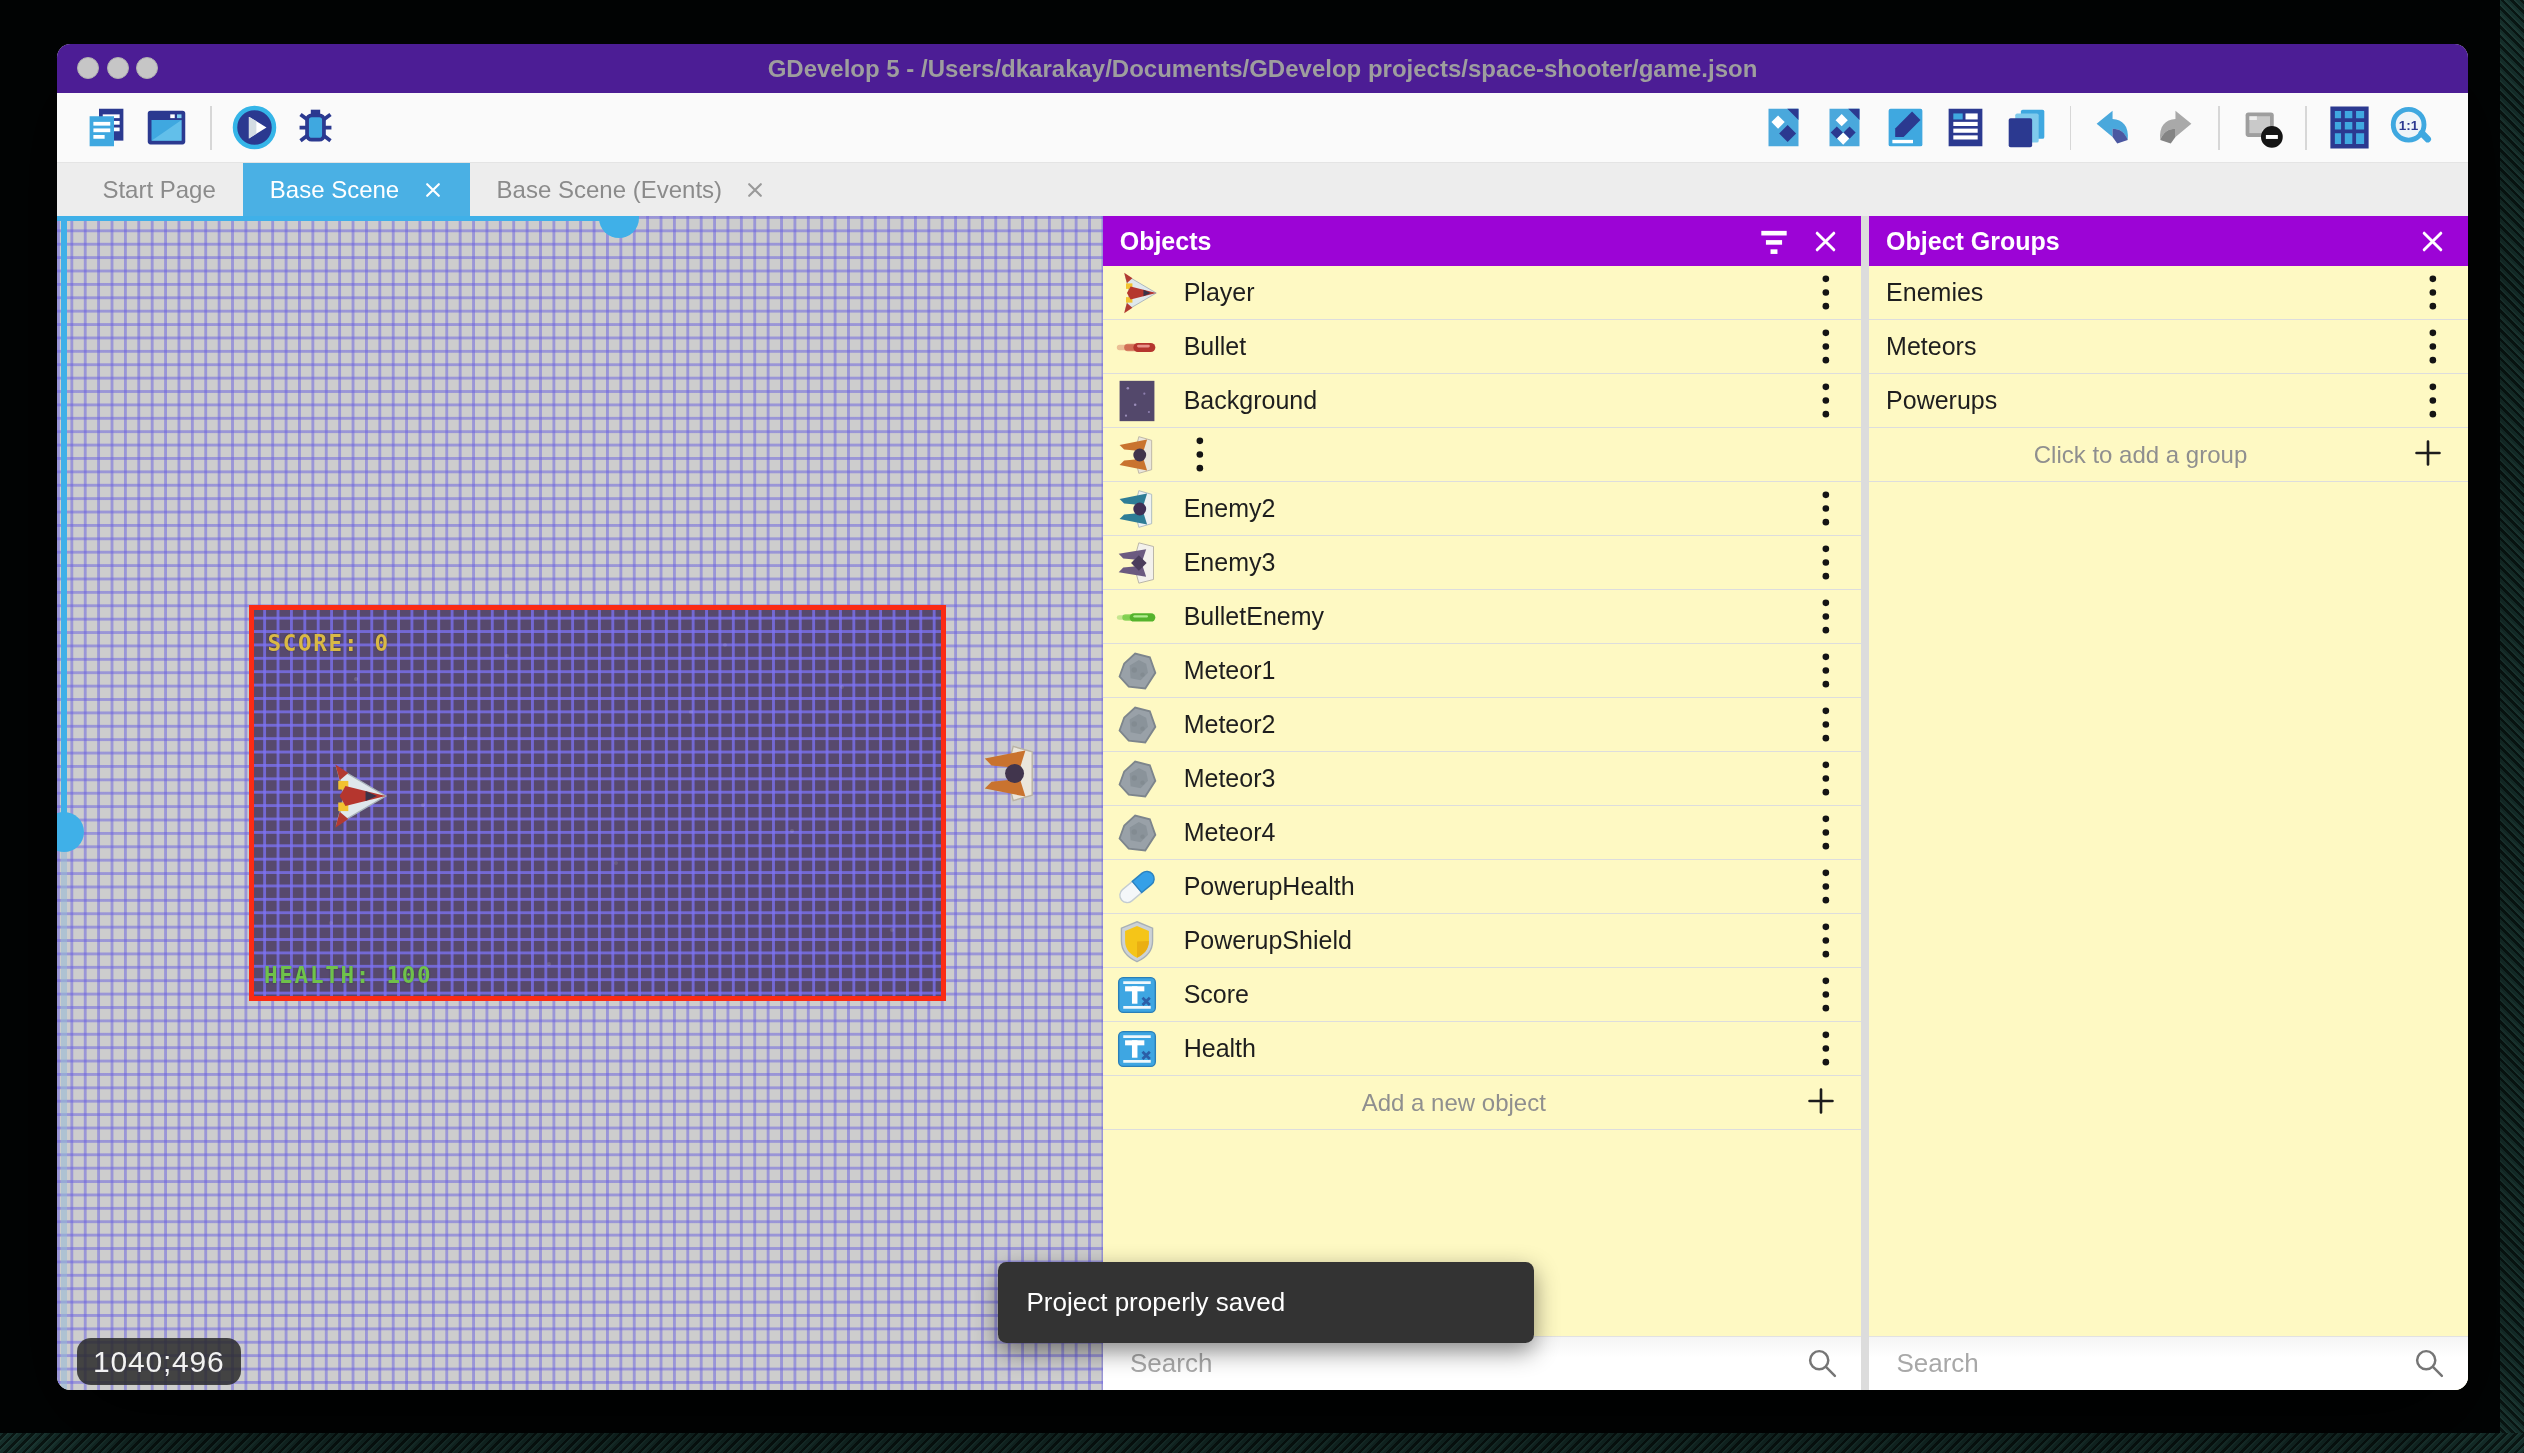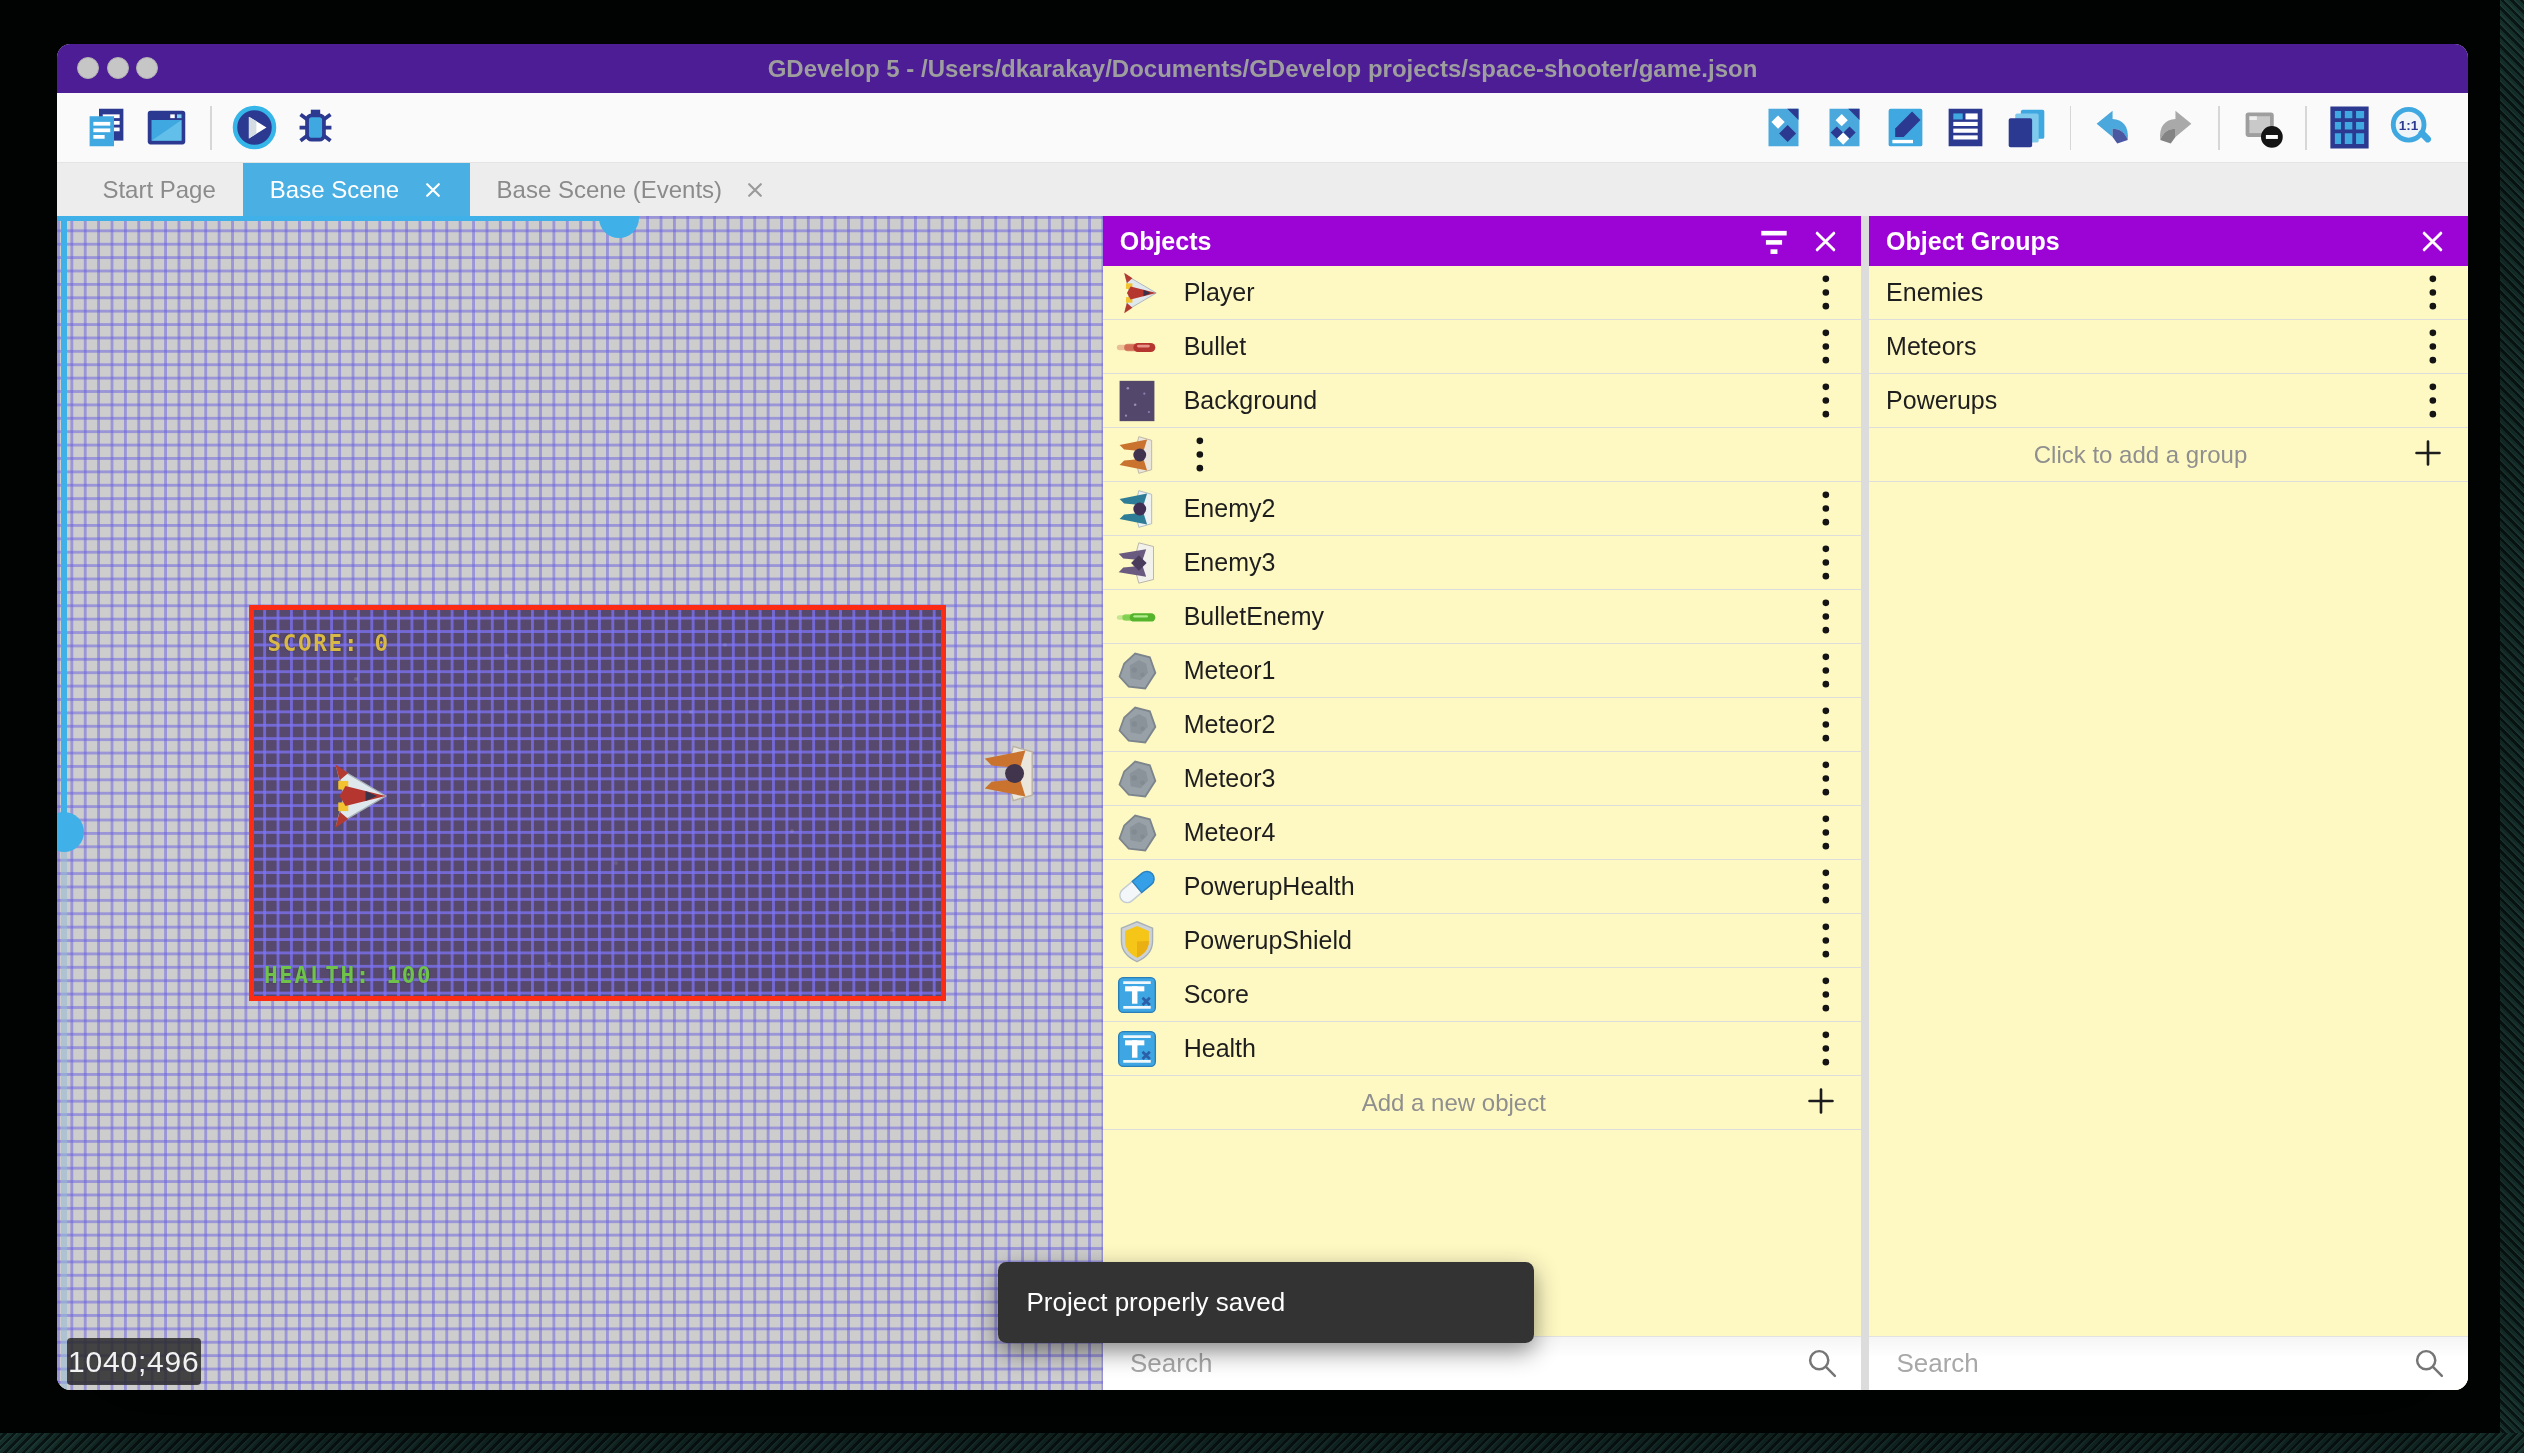--- a/index.html
+++ b/index.html
@@ -74,22 +74,22 @@
   .sprite-player svg, .sprite-enemy svg { width:100%; height:100%; display:block; }
 
   .hscroll-line { position:absolute; left:0; top:0; width:563px; height:5px; background:#3fb0e8; }
   .hscroll-knob { position:absolute; left:542px; top:0; width:40px; height:22px;
     border-radius:0 0 22px 22px; background:#3fb0e8; }
   .vscroll-line { position:absolute; left:4.2px; top:0; width:5.9px; height:614px; background:#3fb0e8; }
   .vscroll-track { position:absolute; left:4.2px; top:614px; bottom:0; width:5.9px; background:rgba(150,185,215,.55); }
   .vscroll-knob { position:absolute; left:-13.4px; top:596px; width:40px; height:40px;
     border-radius:50%; background:#3fb0e8; }
 
-  .coord-badge { position:absolute; left:10px; bottom:5px; height:47px; padding:0 1px;
-    background:rgba(42,42,42,.85); border-radius:4px; color:#f2f2f2;
+  .coord-badge { position:absolute; left:20px; bottom:5px; height:47px; padding:0 16px;
+    background:rgba(42,42,42,.85); border-radius:14px; color:#f2f2f2;
     font-size:30px; line-height:47px; letter-spacing:0.8px; }
 
   
   .panel { display:flex; flex-direction:column; background:#fef9c3; min-height:0; }
   .panel.objects { width:758px; flex:none; }
   .panel-gap { width:8.4px; flex:none; background:#dcdcdc; }
   .panel.groups { flex:1; }
   .phead { height:50px; flex:none; background:var(--panel_purple); display:flex;
     align-items:center; padding:0 16.7px; }
   .phead .ptitle { flex:1; color:#fff; font-size:25px; font-weight:bold; }

